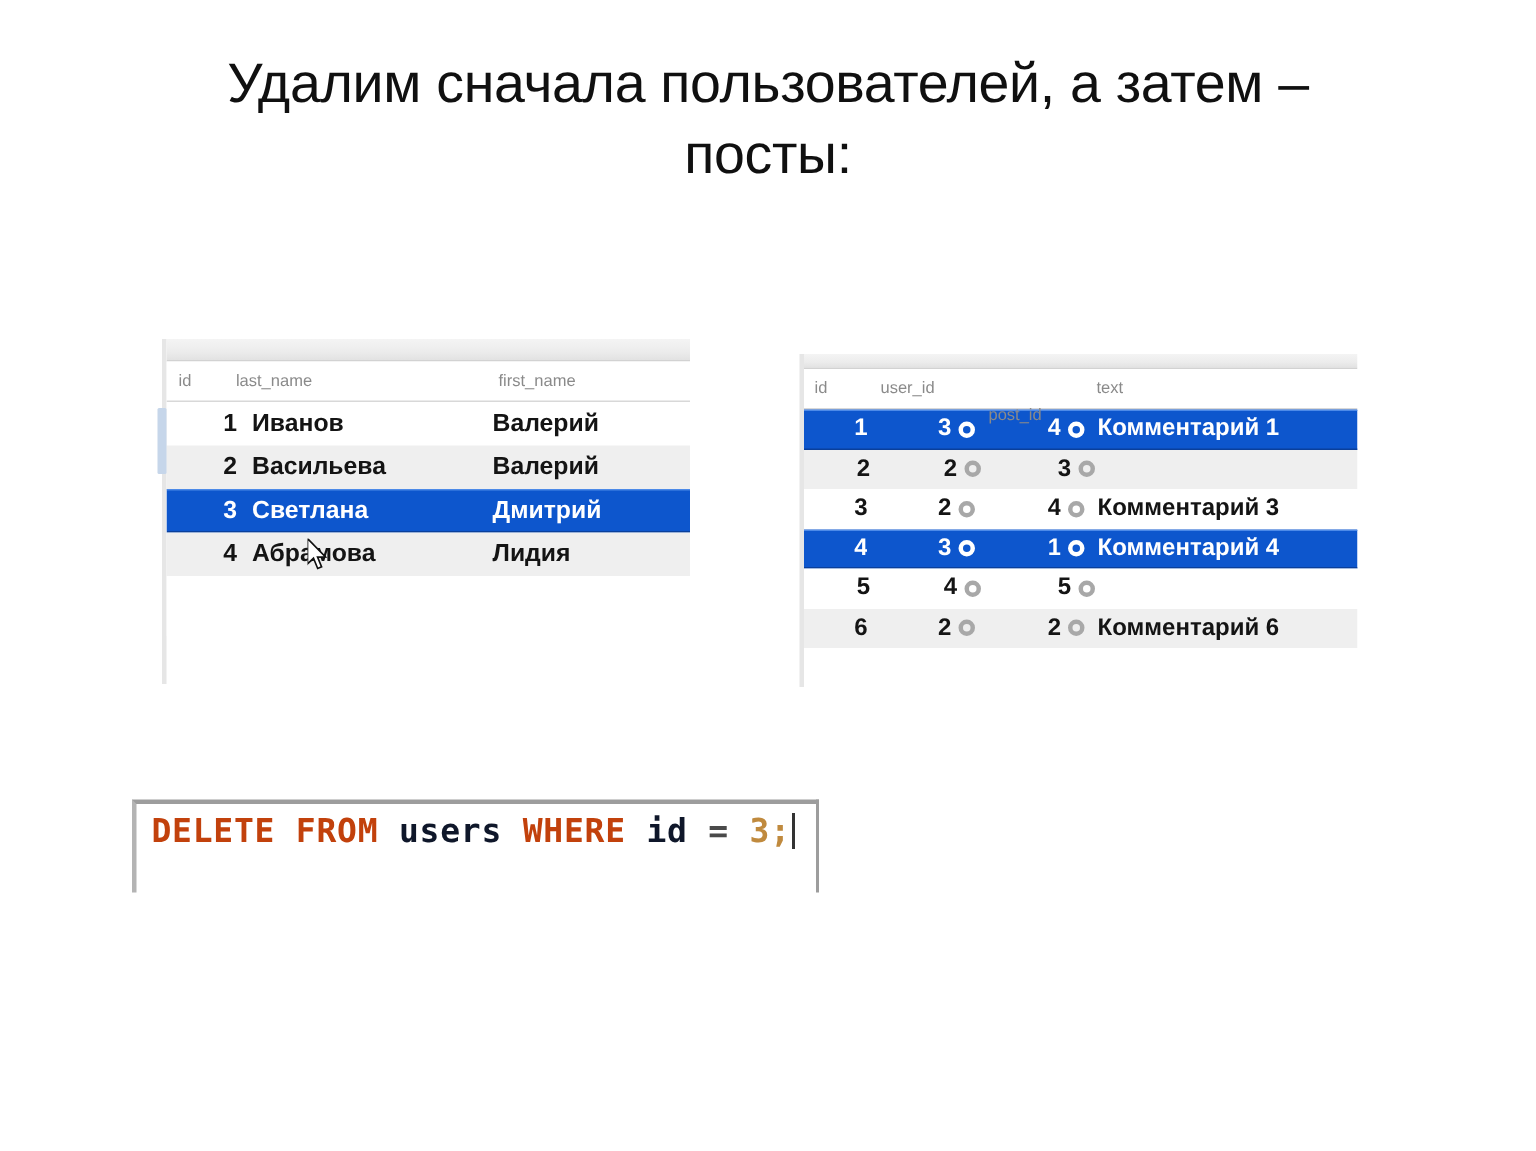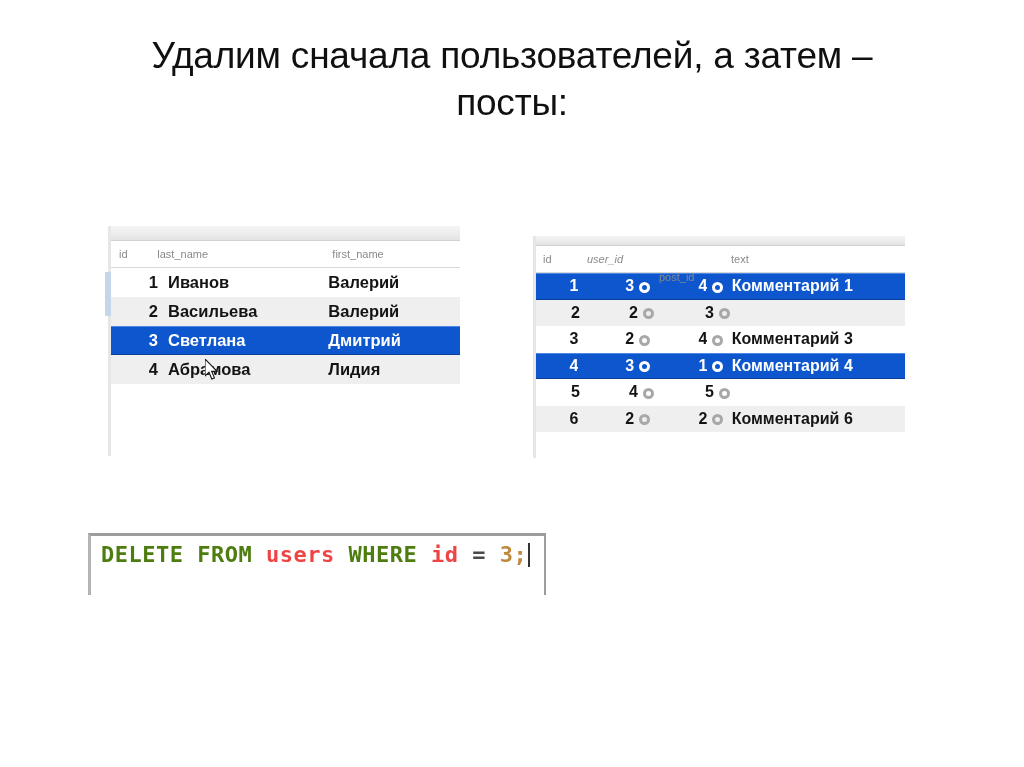--- a/index.html
+++ b/index.html
@@ -116,21 +116,21 @@
   
   #comments-panel {
     left: 533px;
     top: 236px;
     width: 372px;
     height: 222px;
     border-left: 3px solid #e6e6e6;
   }
   #comments-panel .grid-topstrip { height: 9px; }
   #comments-panel .grid-header .c-id      { width: 44px; padding-left: 7px; }
-  #comments-panel .grid-header .c-user    { width: 72px; font-style: italic; }
+  #comments-panel .grid-header .c-user    { width: 72px; }
   #comments-panel .grid-header .c-post    { width: 72px; margin-top: 35px; }
   #comments-panel .grid-header .c-text    { width: 110px; }
   #comments-panel .grid-row { height: 26.5px; font-size: 16px; }
   #comments-panel .grid-row .c-id    { width: 44px; text-align: right; }
   #comments-panel .grid-row .c-user  { width: 58px; text-align: right; }
   #comments-panel .grid-row .c-ring1 { width: 18px; }
   #comments-panel .grid-row .c-post  { width: 58px; text-align: right; }
   #comments-panel .grid-row .c-ring2 { width: 18px; }
   #comments-panel .grid-row .c-text  { width: 180px; padding-left: 7px; }
 
@@ -158,22 +158,22 @@
     box-sizing: border-box;
   }
   #sql-line {
     font-family: "DejaVu Sans Mono", monospace;
     font-size: 22px;
     font-weight: 700;
     letter-spacing: 0.5px;
     padding: 6px 0 0 10px;
     white-space: pre;
   }
-  .kw  { color: #4d7c0f; }
-  .idn { color: #ef4444; }
+  .kw  { color: #c2410c; }
+  .idn { color: #0f172a; }
   .op  { color: #4a4a4a; }
   .lit { color: #c08a3e; }
   .caret {
     display: inline-block;
     width: 2px;
     height: 24px;
     background: #333333;
     vertical-align: -5px;
     margin-left: 1px;
   }

